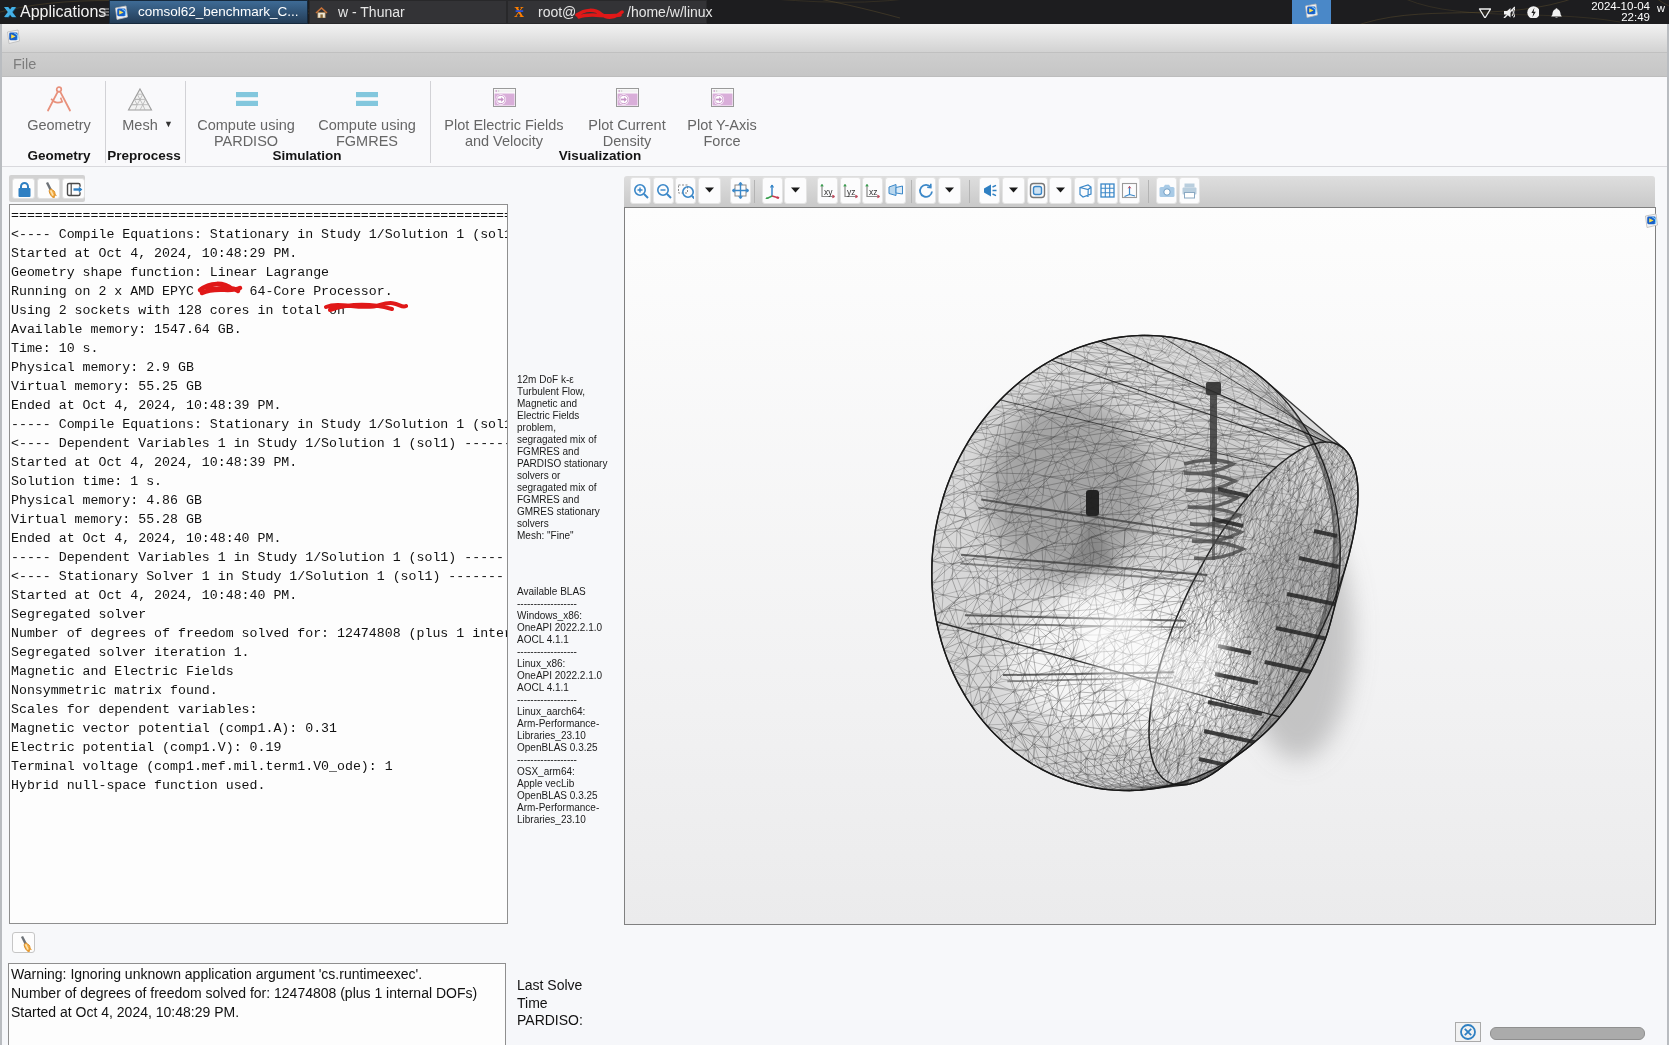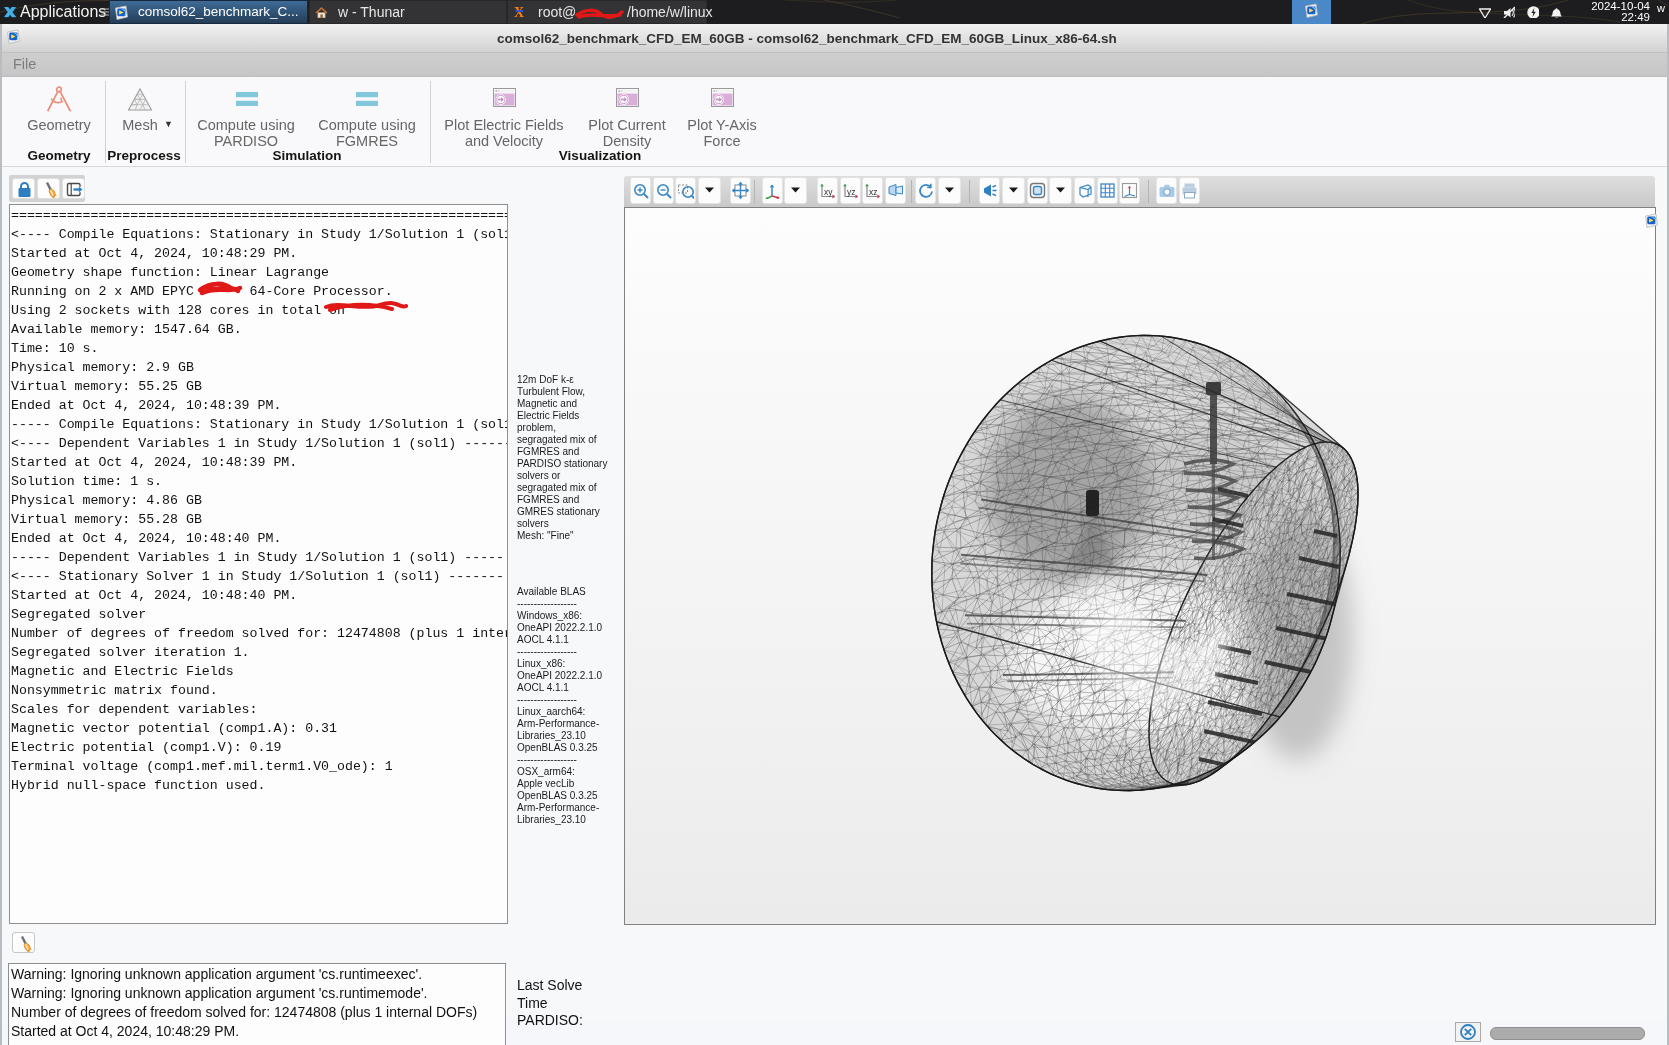--- a/index.html
+++ b/index.html
@@ -98,21 +98,20 @@
 <div style="position:absolute;left:1575px;top:1px;width:75px;text-align:right;font-size:11.5px;line-height:11px;color:#fff">2024-10-04<br>22:49</div>
 <div style="position:absolute;left:1657px;top:2px;font-size:11px;color:#fff">w</div>
 </div>
 <div id="titlebar">
 <svg width="18" height="18" viewBox="0 0 18 18" style="position:absolute;left:5px;top:5px">
       <path d="M2.5 3 L13 1 L14.5 12 L4 14.5 Z" fill="#f4f4f4" stroke="#b9b9b9" stroke-width="0.8"></path>
       <rect x="4.2" y="3.6" width="8.4" height="7.6" rx="1.4" fill="#1860c8"></rect>
       <path d="M6.2 5.2 L10.6 7.4 L6.2 9.6 Z" fill="#ffe14a"></path>
       <path d="M9.4 4.2 a4 4 0 0 1 2.6 6.4" stroke="#7fd0ff" stroke-width="1.1" fill="none"></path>
     </svg>
-<div id="title">comsol62_benchmark_CFD_EM_60GB - comsol62_benchmark_CFD_EM_60GB_Linux_x86-64.sh</div>
 <svg width="14" height="14" viewBox="0 0 14 14" style="position:absolute;left:1591px;top:31px">
       <path d="M2.5 9.5 L7 4.5 L11.5 9.5" stroke="#3a3a3a" stroke-width="2.2" fill="none"></path>
     </svg>
 <svg width="14" height="14" viewBox="0 0 14 14" style="position:absolute;left:1614px;top:31px">
       <path d="M2 11.5 L12 11.5" stroke="#3a3a3a" stroke-width="2.2"></path>
     </svg>
 <svg width="14" height="14" viewBox="0 0 14 14" style="position:absolute;left:1638px;top:31px">
       <rect x="2.5" y="2.5" width="9" height="9" stroke="#3a3a3a" stroke-width="1.8" fill="none"></rect>
     </svg>
 <svg width="14" height="14" viewBox="0 0 14 14" style="position:absolute;left:1659px;top:31px">
@@ -478,21 +477,20 @@
 <div class="tbtn" style="left:12px;top:932px;position:absolute;border-color:#c6c6c6">
     <svg width="16" height="17" viewBox="0 0 16 17" style="position:absolute;left:3px;top:2px">
       <path d="M6 1.5 L9.6 8.6" stroke="#6d7278" stroke-width="2.4"></path>
       <path d="M9.8 7.8 L13.2 10.2 C14.6 12.4 14.2 14.8 12.6 16.8 C10.4 15.6 8.6 13.2 8.1 9.8 Z" fill="#f5ad42" stroke="#d98f2b" stroke-width="1"></path>
       <path d="M9.6 9.4 C10.8 12 11.4 13.4 12.2 14.6" stroke="#fce3b0" stroke-width="1.6"></path>
       <path d="M12.9 12.5 L15.4 14.8 M11.9 14.9 L13.4 16.9" stroke="#e89a30" stroke-width="1.1"></path>
     </svg>
   </div>
 <div id="botpanel">
     <div>Warning: Ignoring unknown application argument 'cs.runtimeexec'.</div>
-    <div>Warning: Ignoring unknown application argument 'cs.runtimemode'.</div>
     <div>Number of degrees of freedom solved for: 12474808 (plus 1 internal DOFs)</div>
     <div>Started at Oct 4, 2024, 10:48:29 PM.</div>
   </div>
 <div id="lastsolve">Last Solve<br>Time<br>PARDISO:</div>
 <div style="position:absolute;left:1455px;top:1022px;width:26px;height:20px;background:#f2f2f2;border:1px solid #aaa">
     <svg width="18" height="18" viewBox="0 0 18 18" style="position:absolute;left:3px;top:0px">
       <circle cx="9" cy="9" r="7" stroke="#2e7fc2" stroke-width="1.8" fill="none"></circle>
       <path d="M5.8 5.8 L12.2 12.2 M12.2 5.8 L5.8 12.2" stroke="#2e7fc2" stroke-width="1.8"></path>
     </svg>
   </div>

